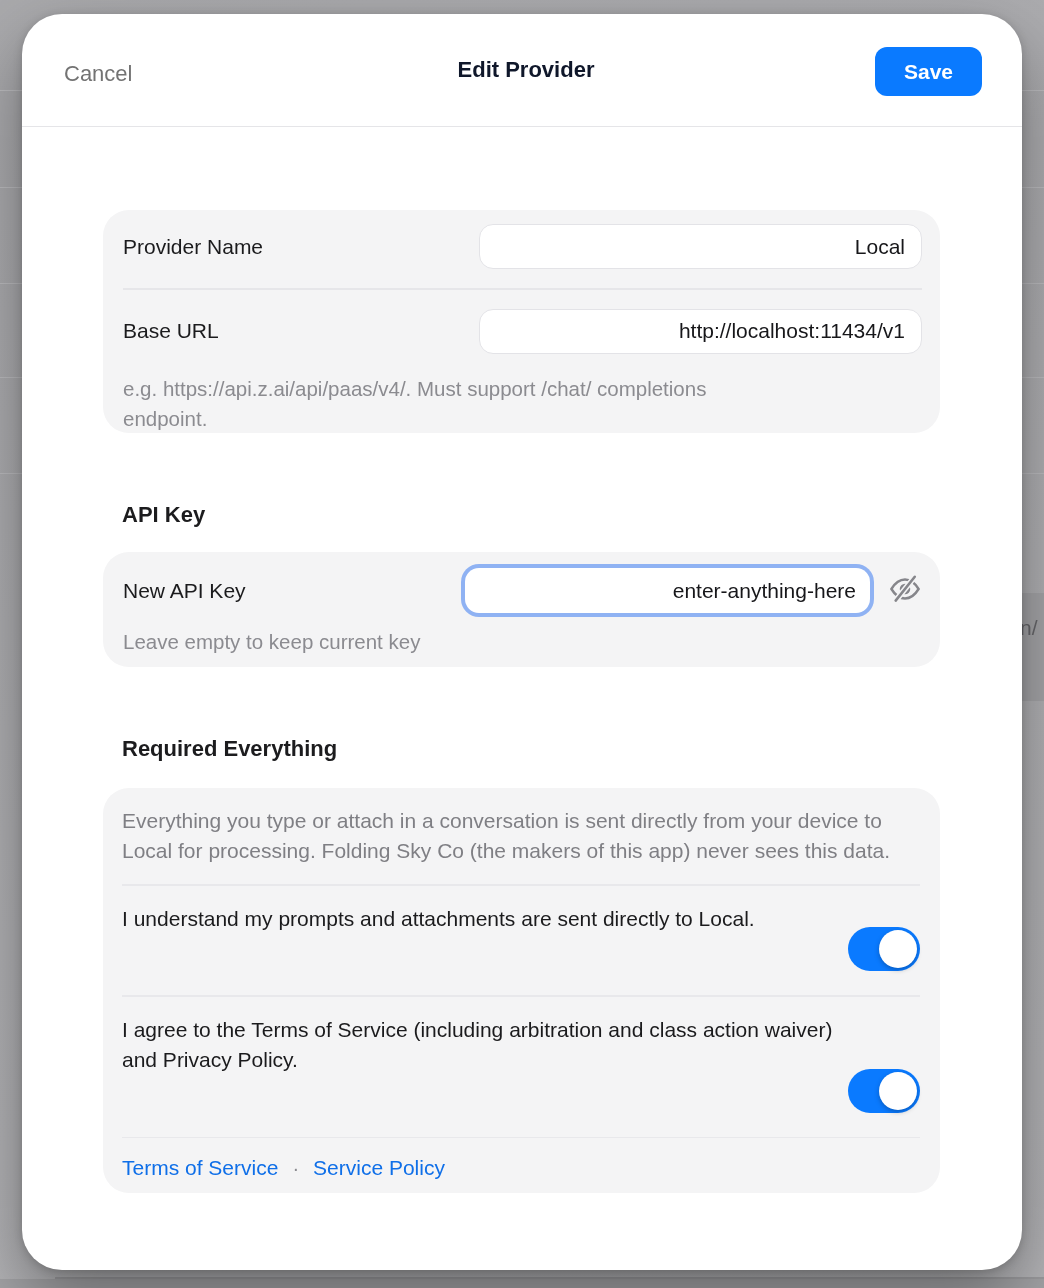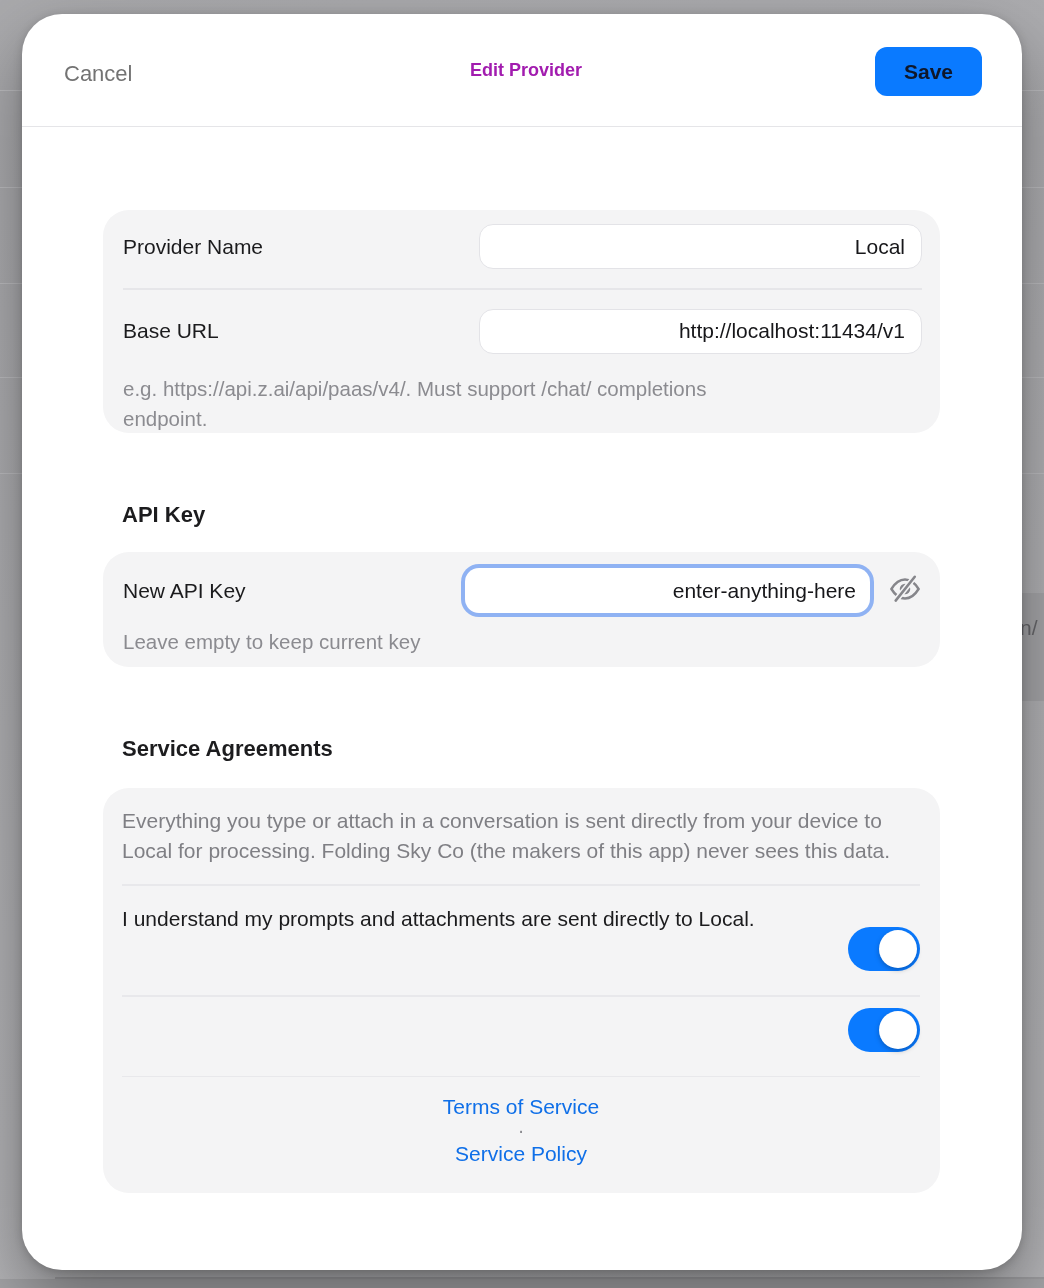--- a/index.html
+++ b/index.html
@@ -35,26 +35,26 @@
 
   .sheet-header { position: relative; height: 113px; border-bottom: 1.5px solid #e5e5e8; }
   .cancel-btn {
     position: absolute; left: 42px; top: 4px; height: 100%; display: flex; align-items: center;
     font-size: 22px; color: #737373; background: none; border: none; cursor: default;
     font-family: inherit;
   }
   .sheet-title {
     position: absolute; left: 8px; right: 0; top: 0; height: 100%;
     display: flex; align-items: center; justify-content: center;
-    font-size: 18px; font-weight: 700; color: #a21caf;
+    font-size: 22px; font-weight: 700; color: #0f172a;
   }
   .save-btn {
     position: absolute; right: 40px; top: 33px; width: 107px; height: 49px;
     border: none; border-radius: 12px; background: #0a7aff;
-    color: #0f172a; font-size: 21px; font-weight: 600; font-family: inherit;
+    color: #ffffff; font-size: 21px; font-weight: 600; font-family: inherit;
     display: flex; align-items: center; justify-content: center; cursor: default;
   }
 
   .content { padding: 83px 82px 0 81px; }
 
   .form-box {
     background: #f4f4f5; border-radius: 26px; width: 837px;
   }
 
   
@@ -100,21 +100,21 @@
   .toggle-label { font-size: 21px; color: #1b1b1d; line-height: 30.5px; width: 712px; flex: none; }
   .toggle {
     flex: none; margin-left: auto; margin-top: -7px;
     width: 72px; height: 44px; border-radius: 22px; background: #0a7aff; position: relative;
     cursor: default;
   }
   .toggle .knob {
     position: absolute; top: 3px; right: 3px; width: 38px; height: 38px;
     border-radius: 50%; background: #ffffff; box-shadow: 0 2px 5px rgba(0,0,0,0.25);
   }
-  .links-row { display: flex; align-items: center; font-size: 21px; flex-direction: column; }
+  .links-row { display: flex; align-items: center; font-size: 21px; }
   .legal-link { color: #0f6fe8; text-decoration: none; cursor: default; }
   .link-sep { color: #8b8b90; margin: 0 14px; font-size: 20px; }
 </style>
 </head>
 <body>
 
 <div class="bg-line" style="top:90px"></div>
 <div class="bg-line" style="top:187px"></div>
 <div class="bg-line" style="top:283px"></div>
 <div class="bg-line" style="top:377px"></div>
@@ -161,34 +161,35 @@
               <circle cx="12" cy="12" r="3.7" fill="#86868b"></circle>
               <line x1="18.9" y1="3.4" x2="5.4" y2="20.2" stroke="#f4f4f5" stroke-width="4"></line>
               <line x1="18.9" y1="3.4" x2="5.4" y2="20.2" stroke="#86868b" stroke-width="1.8" stroke-linecap="round"></line>
             </svg>
           </span>
         </button>
       </div>
       <div class="hint hint-apikey">Leave empty to keep current key</div>
     </div>
 
-    <div class="section-header">Service Agreements</div>
+    <div class="section-header">Required Everything</div>
     <div class="form-box box-agreements">
       <div class="disclosure">Everything you type or attach in a conversation is sent directly from your device to Local for processing. Folding Sky Co (the makers of this app) never sees this data.</div>
       <div class="agree-divider"></div>
 
       <div class="toggle-row">
         <div class="toggle-label">I understand my prompts and attachments are sent directly to Local.</div>
         <div class="toggle" style="background: rgb(10, 122, 255);">
           <div class="knob"></div>
         </div>
       </div>
       <div class="agree-divider" style="margin-top:24px"></div>
 
       <div class="toggle-row">
+        <div class="toggle-label">I agree to the Terms of Service (including arbitration and class action waiver) and Privacy Policy.</div>
         <div class="toggle" style="background: rgb(10, 122, 255);">
           <div class="knob"></div>
         </div>
       </div>
       <div class="agree-divider" style="margin-top:24px"></div>
 
       <div class="links-row">
         <a class="legal-link" href="#">Terms of Service</a>
         <span class="link-sep">·</span>
         <a class="legal-link" href="#">Service Policy</a>

